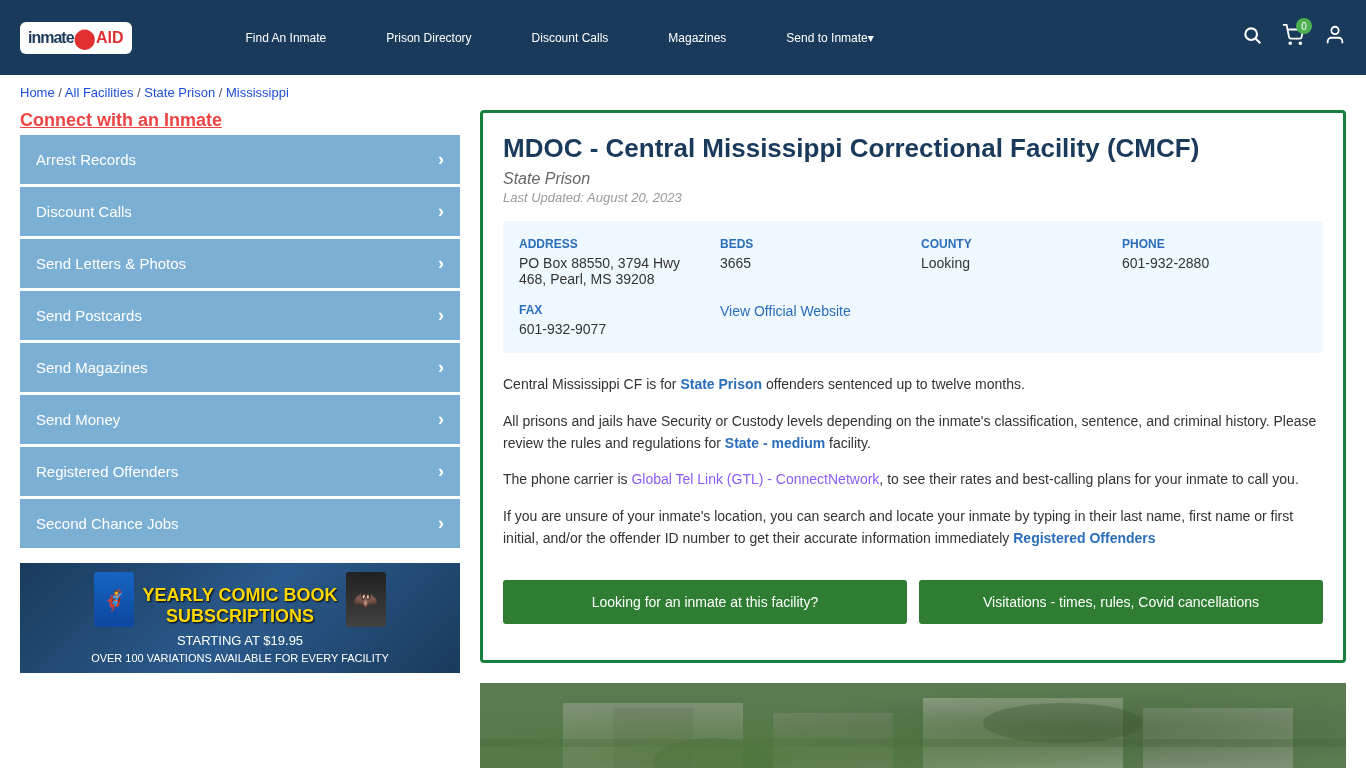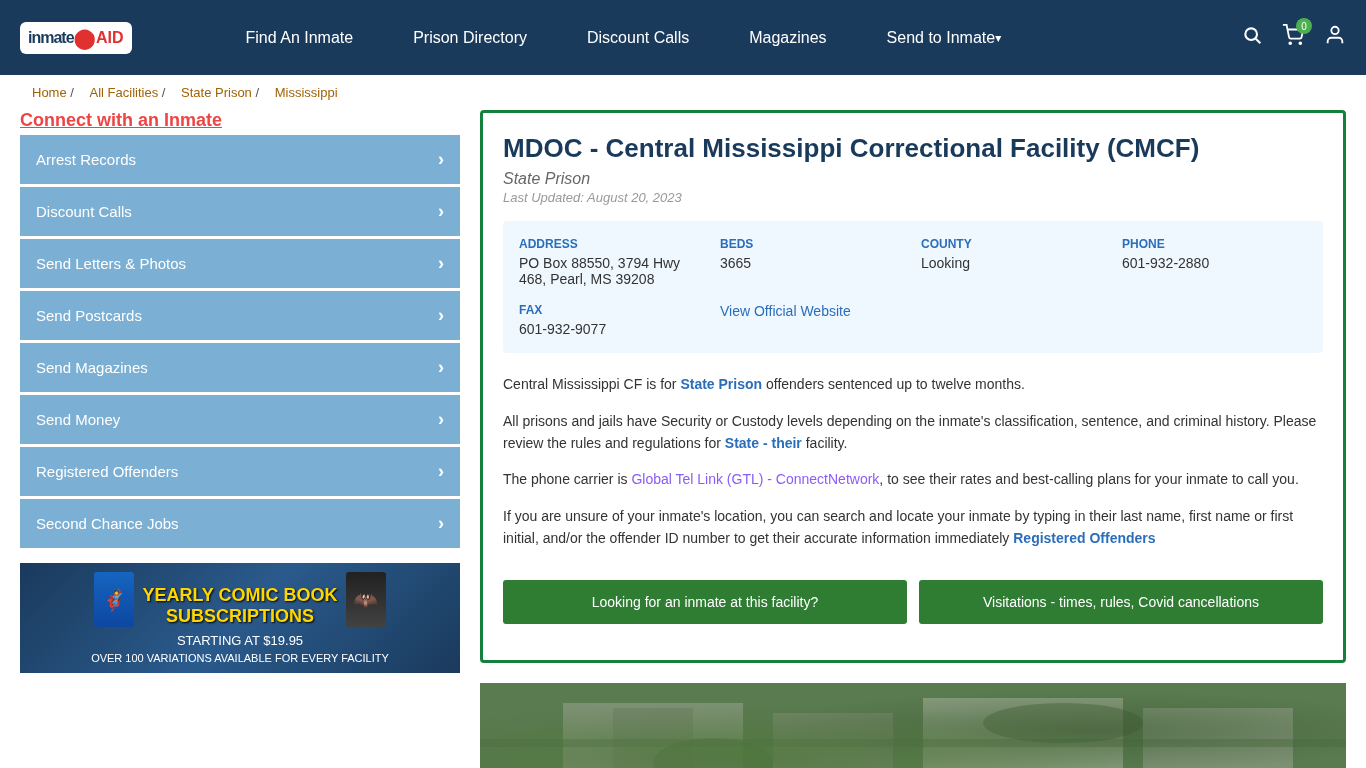--- a/index.html
+++ b/index.html
@@ -20,21 +20,21 @@
       margin-right: 30px;
     }
     .nav {
       display: flex;
       flex: 1;
       align-items: center;
       gap: 0;
     }
     .nav-item {
       color: #fff;
-      font-size: 16px;
+      font-size: 12px;
       padding: 0 30px;
       cursor: pointer;
       height: 76px;
       display: flex;
       align-items: center;
       white-space: nowrap;
     }
     .nav-item-with-arrow::after {
       content: ' ▾';
       font-size: 12px;
@@ -66,23 +66,22 @@
       justify-content: center;
     }
 
     
     .breadcrumb {
       padding: 10px 20px;
       font-size: 13px;
       color: #555;
     }
     .breadcrumb a {
-      color: #a16207;
+      color: #1d4ed8;
       text-decoration: none;
-      margin-left: 12px;
     }
     .breadcrumb span { color: #555; }
 
     
     .main-layout {
       display: flex;
       padding: 0 20px 20px 20px;
       gap: 20px;
     }
 
@@ -417,21 +416,21 @@
         <div>
           <a href="#" class="info-link">View Official Website</a>
         </div>
       </div>
 
       <div class="description">
         <p class="desc-para">
           <span>Central Mississippi CF is for </span><a href="#" class="desc-link">State Prison</a><span> offenders sentenced up to twelve months.</span>
         </p>
         <p class="desc-para">
-          <span>All prisons and jails have Security or Custody levels depending on the inmate's classification, sentence, and criminal history. Please review the rules and regulations for </span><a href="#" class="desc-link">State - their</a><span> facility.</span>
+          <span>All prisons and jails have Security or Custody levels depending on the inmate's classification, sentence, and criminal history. Please review the rules and regulations for </span><a href="#" class="desc-link">State - medium</a><span> facility.</span>
         </p>
         <p class="desc-para">
           <span>The phone carrier is </span><a href="#" class="desc-link-green">Global Tel Link (GTL) - ConnectNetwork</a><span>, to see their rates and best-calling plans for your inmate to call you.</span>
         </p>
         <p class="desc-para">
           <span>If you are unsure of your inmate's location, you can search and locate your inmate by typing in their last name, first name or first initial, and/or the offender ID number to get their accurate information immediately </span><a href="#" class="desc-link">Registered Offenders</a>
         </p>
       </div>
 
       <div class="action-buttons">

